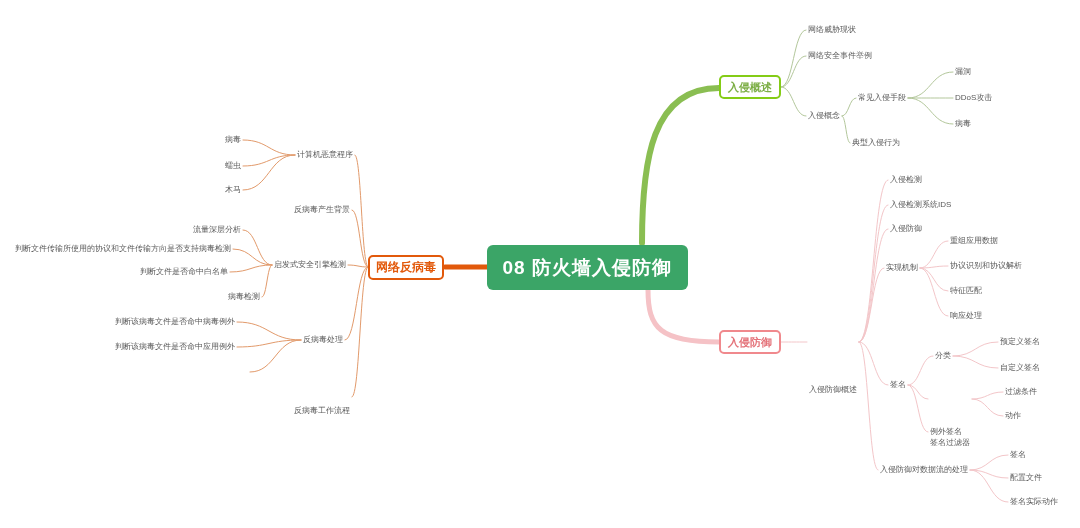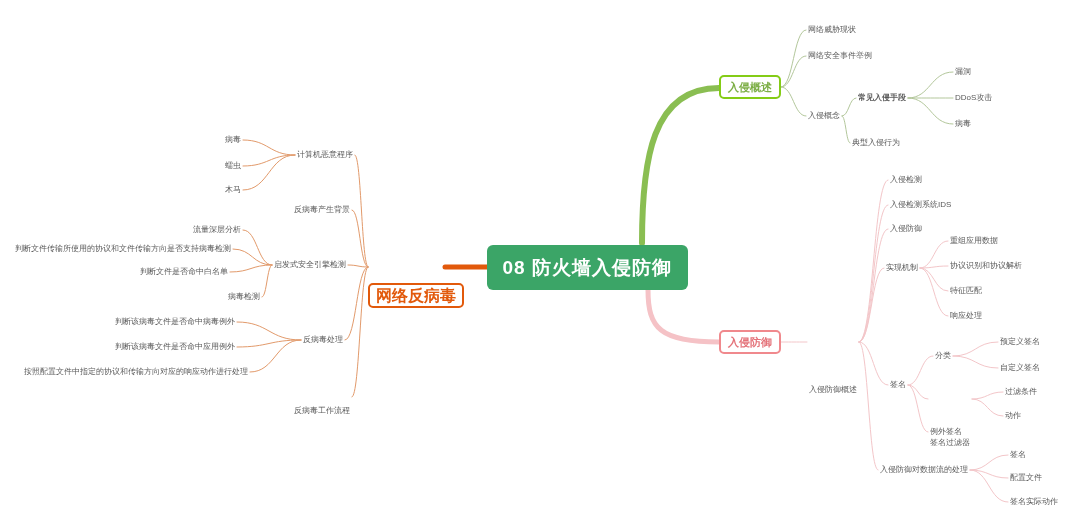--- a/index.html
+++ b/index.html
@@ -11,21 +11,21 @@
   .topic{
     position:absolute;white-space:nowrap;color:#595959;
     font-size:8px;line-height:12px;padding:0 2px;cursor:default;
   }
   .center-box{
     background:#3BA567;color:#ffffff;font-size:19px;font-weight:700;line-height:23px;
     padding:11px 16px;border-radius:6px;letter-spacing:1px;
   }
   .box-orange{
     background:#ffffff;border:2px solid #E2590B;color:#E2590B;font-weight:700;
-    font-size:16px;line-height:15px;padding:3px 6px;border-radius:5px;margin-top:28px;
+    font-size:12px;line-height:15px;padding:3px 6px;border-radius:5px;
   }
   .box-green{
     background:#ffffff;border:2px solid #84cc16;color:#7CAE45;font-weight:700;
     font-size:11px;line-height:14px;padding:3px 7px;border-radius:5px;
   }
   .box-pink{
     background:#ffffff;border:2px solid #F0898D;color:#E4737A;font-weight:700;
     font-size:11px;line-height:14px;padding:3px 7px;border-radius:5px;
   }
 </style>
@@ -91,27 +91,26 @@
     <div class="topic" style="left: 223px; top: 184px;">木马</div>
     <div class="topic" style="left: 292px; top: 204px;">反病毒产生背景</div>
     <div class="topic" style="left: 272px; top: 259px;">启发式安全引擎检测</div>
     <div class="topic" style="left: 191px; top: 224px; text-align: center;">流量深层分析</div>
     <div class="topic" style="left: 13px; top: 243px;">判断文件传输所使用的协议和文件传输方向是否支持病毒检测</div>
     <div class="topic" style="left: 138px; top: 266px;">判断文件是否命中白名单</div>
     <div class="topic" style="left: 226px; top: 291px;">病毒检测</div>
     <div class="topic" style="left: 301px; top: 334px;">反病毒处理</div>
     <div class="topic" style="left: 113px; top: 316px;">判断该病毒文件是否命中病毒例外</div>
     <div class="topic" style="left: 113px; top: 341px;">判断该病毒文件是否命中应用例外</div>
-    <div class="topic" style="left: 22px; top: 366px;">按照配置文件中指定的协议和传输方向对应的响应动作进行处理</div>
     <div class="topic" style="left: 292px; top: 405px; text-align: right;">反病毒工作流程</div>
     <div class="topic box-green" style="left: 719px; top: 75px;">入侵概述</div>
     <div class="topic" style="left: 806px; top: 24px; text-align: center;">网络威胁现状</div>
     <div class="topic" style="left: 806px; top: 50px;">网络安全事件举例</div>
     <div class="topic" style="left: 806px; top: 110px;">入侵概念</div>
-    <div class="topic" style="left: 856px; top: 92px; font-weight: bold;">常见入侵手段</div>
+    <div class="topic" style="left: 856px; top: 92px;">常见入侵手段</div>
     <div class="topic" style="left: 953px; top: 66px;">漏洞</div>
     <div class="topic" style="left: 953px; top: 92px;">DDoS攻击</div>
     <div class="topic" style="left: 953px; top: 118px;">病毒</div>
     <div class="topic" style="left: 850px; top: 137px;">典型入侵行为</div>
     <div class="topic box-pink" style="left: 719px; top: 330px;">入侵防御</div>
     <div class="topic" style="left: 807px; top: 336px; margin-top: 48px;">入侵防御概述</div>
     <div class="topic" style="left: 888px; top: 174px;">入侵检测</div>
     <div class="topic" style="left: 888px; top: 199px;">入侵检测系统IDS</div>
     <div class="topic" style="left: 888px; top: 223px;">入侵防御</div>
     <div class="topic" style="left: 884px; top: 262px;">实现机制</div>

